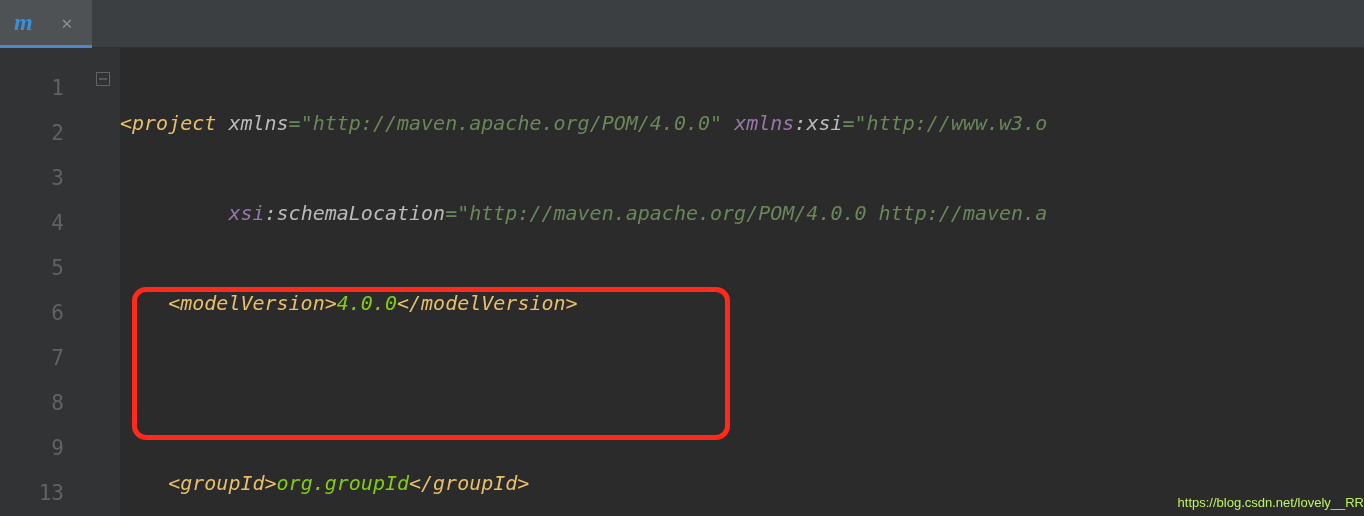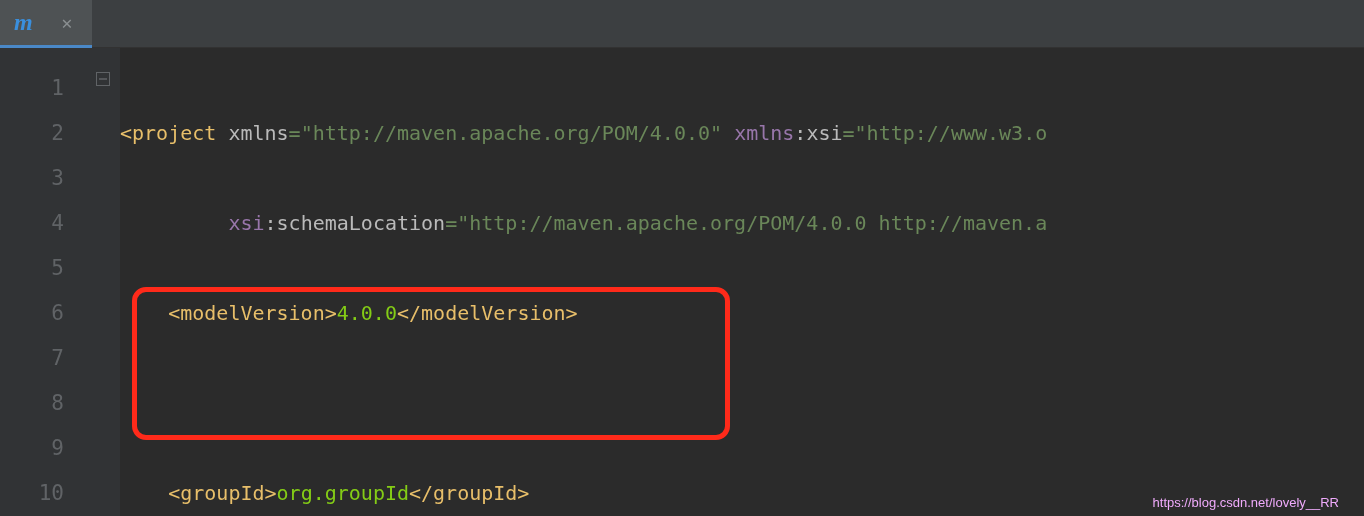--- a/index.html
+++ b/index.html
@@ -78,51 +78,52 @@
     position: absolute;
     top: 22px;
     left: 0;
     width: 22px;
     height: 18px;
     display:flex;
     align-items:center;
     justify-content:center;
   }
   .code {
-    padding-top: 18px;
+    padding-top: 8px;
     line-height: 45px;
     white-space: pre;
     position: relative;
     flex: 1;
     overflow: hidden;
+    font-style: italic;
   }
   .line { height: 45px; }
   .tag   { color: #e8bf6a; }
   .attr  { color: #bababa; }
   .ns    { color: #9876aa; }
   .str   { color: #6a8759; }
   .txt   { color: #84cc16; }
 
   .highlight-box {
     position: absolute;
     border: 5px solid #ff2a1a;
     border-radius: 14px;
     pointer-events: none;
     left: 132px;
     top: 239px;
     width: 598px;
     height: 153px;
   }
   .watermark {
     position: absolute;
-    right: 25px;
+    right: 0;
     bottom: 6px;
     font-family: -apple-system, "Segoe UI", sans-serif;
     font-size: 13px;
-    color: #f0abfc;
+    color: #bef264;
   }
 </style>
 </head>
 <body>
 
 <div class="tab-bar">
   <div class="tab">
     <span class="tab-icon">
       <svg width="26" height="22" viewBox="0 0 26 22">
         <text x="0" y="18" font-family="Georgia,serif" font-style="italic" font-weight="bold" font-size="24" fill="#3a8fdd">m</text>
@@ -136,21 +137,21 @@
   <div class="gutter">
     <div>1</div>
     <div>2</div>
     <div>3</div>
     <div>4</div>
     <div>5</div>
     <div>6</div>
     <div>7</div>
     <div>8</div>
     <div>9</div>
-    <div>10</div>
+    <div>13</div>
   </div>
 
   <div class="fold-col">
     <div class="fold-marker">
       <svg width="14" height="14" viewBox="0 0 14 14">
         <rect x="0.5" y="0.5" width="13" height="13" fill="none" stroke="#606366"></rect>
         <line x1="3" y1="7" x2="11" y2="7" stroke="#606366" stroke-width="1.5"></line>
       </svg>
     </div>
   </div>

